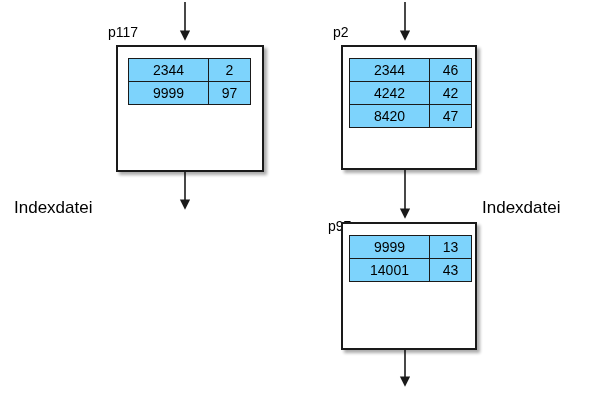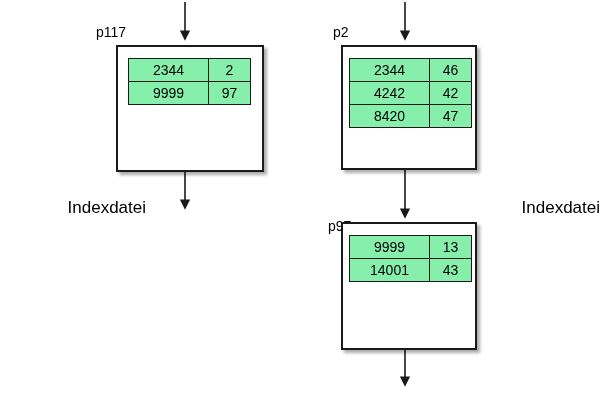--- a/index.html
+++ b/index.html
@@ -30,21 +30,21 @@
     background: #ffffff;
     border: 2px solid #1a1a1a;
     box-shadow: 3px 3px 3px rgba(0,0,0,0.33);
   }
 
   
   .index-table {
     position: absolute;
     border-collapse: collapse;
     table-layout: fixed;
-    background: #86efac;
+    background: #7dd3fc;
   }
   .index-table td {
     border: 1.5px solid #1a1a1a;
     text-align: center;
     vertical-align: middle;
     font-family: "Liberation Sans", sans-serif;
     font-size: 14px;
     line-height: 1;
     height: 22px;
     padding: 0;
@@ -64,21 +64,21 @@
     white-space: nowrap;
   }
 
   
   .caption {
     position: absolute;
     font-family: "Liberation Sans", sans-serif;
     font-size: 17px;
     line-height: 22px;
     color: #000000;
-    text-align: right;
+    text-align: left;
     white-space: nowrap;
   }
 
   
   #arrow-layer {
     position: absolute;
     left: 0; top: 0;
     width: 608px;
     height: 400px;
     pointer-events: none;
@@ -98,21 +98,21 @@
 
     <g stroke="#1a1a1a" stroke-width="1.6" fill="none">
       <line x1="185" y1="2" x2="185" y2="32" marker-end="url(#ah)"></line>
       <line x1="185" y1="172" x2="185" y2="201" marker-end="url(#ah)"></line>
       <line x1="405" y1="2" x2="405" y2="32" marker-end="url(#ah)"></line>
       <line x1="405" y1="170" x2="405" y2="210" marker-end="url(#ah)"></line>
       <line x1="405" y1="350" x2="405" y2="378" marker-end="url(#ah)"></line>
     </g>
   </svg>
 
-  <div class="block-label" style="left:96px; top:25px;">p117</div>
+  <div class="block-label" style="left:108px; top:25px;">p117</div>
 
   <div class="page-block" style="left:116px; top:45px; width:148px; height:127px;">
     <table class="index-table" style="left:10px; top:11px;">
       <tbody>
         <tr>
           <td class="key-cell">2344</td>
           <td class="ptr-cell">2</td>
         </tr>
         <tr>
           <td class="key-cell">9999</td>

